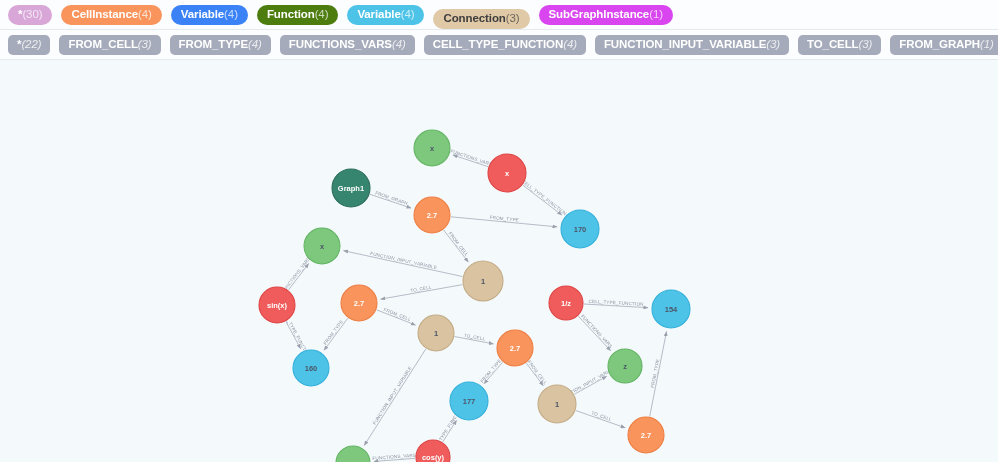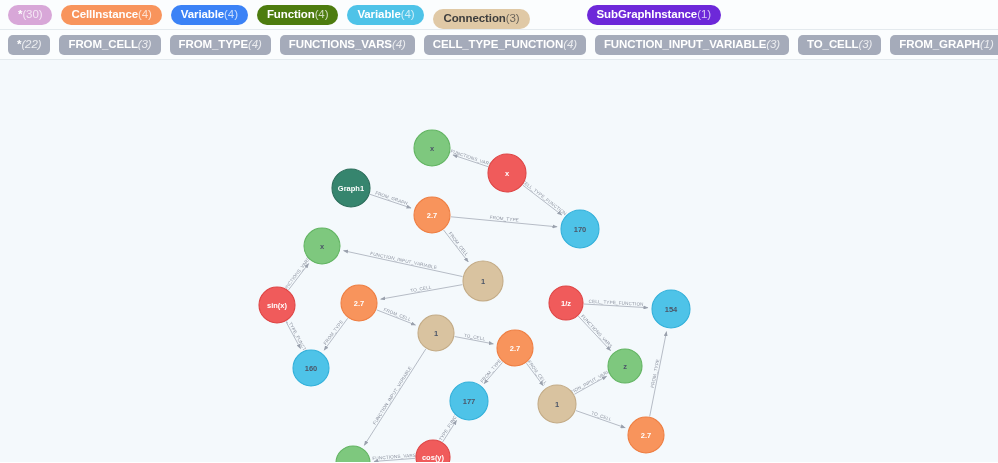--- a/index.html
+++ b/index.html
@@ -112,21 +112,21 @@
         <span class="cnt">(4)</span>
       </div>
       <div class="pill" style="background: rgb(78, 195, 232); color: rgb(255, 255, 255);">
         <span>Variable</span>
         <span class="cnt">(4)</span>
       </div>
       <div class="pill" style="background: rgb(224, 201, 166); color: rgb(61, 61, 61); margin-top: 8px;">
         <span>Connection</span>
         <span class="cnt">(3)</span>
       </div>
-      <div class="pill" style="background: #6d28d9; color: rgb(255, 255, 255); margin-left: 48px;">
+      <div class="pill" style="background: #d946ef; color: rgb(255, 255, 255);">
         <span>SubGraphInstance</span>
         <span class="cnt">(1)</span>
       </div>
     </div>
   <div class="legend-bar second" id="rel-legend">
       <div class="rel-pill">
         <span>*</span>
         <span class="cnt">(22)</span>
       </div>
       <div class="rel-pill">

